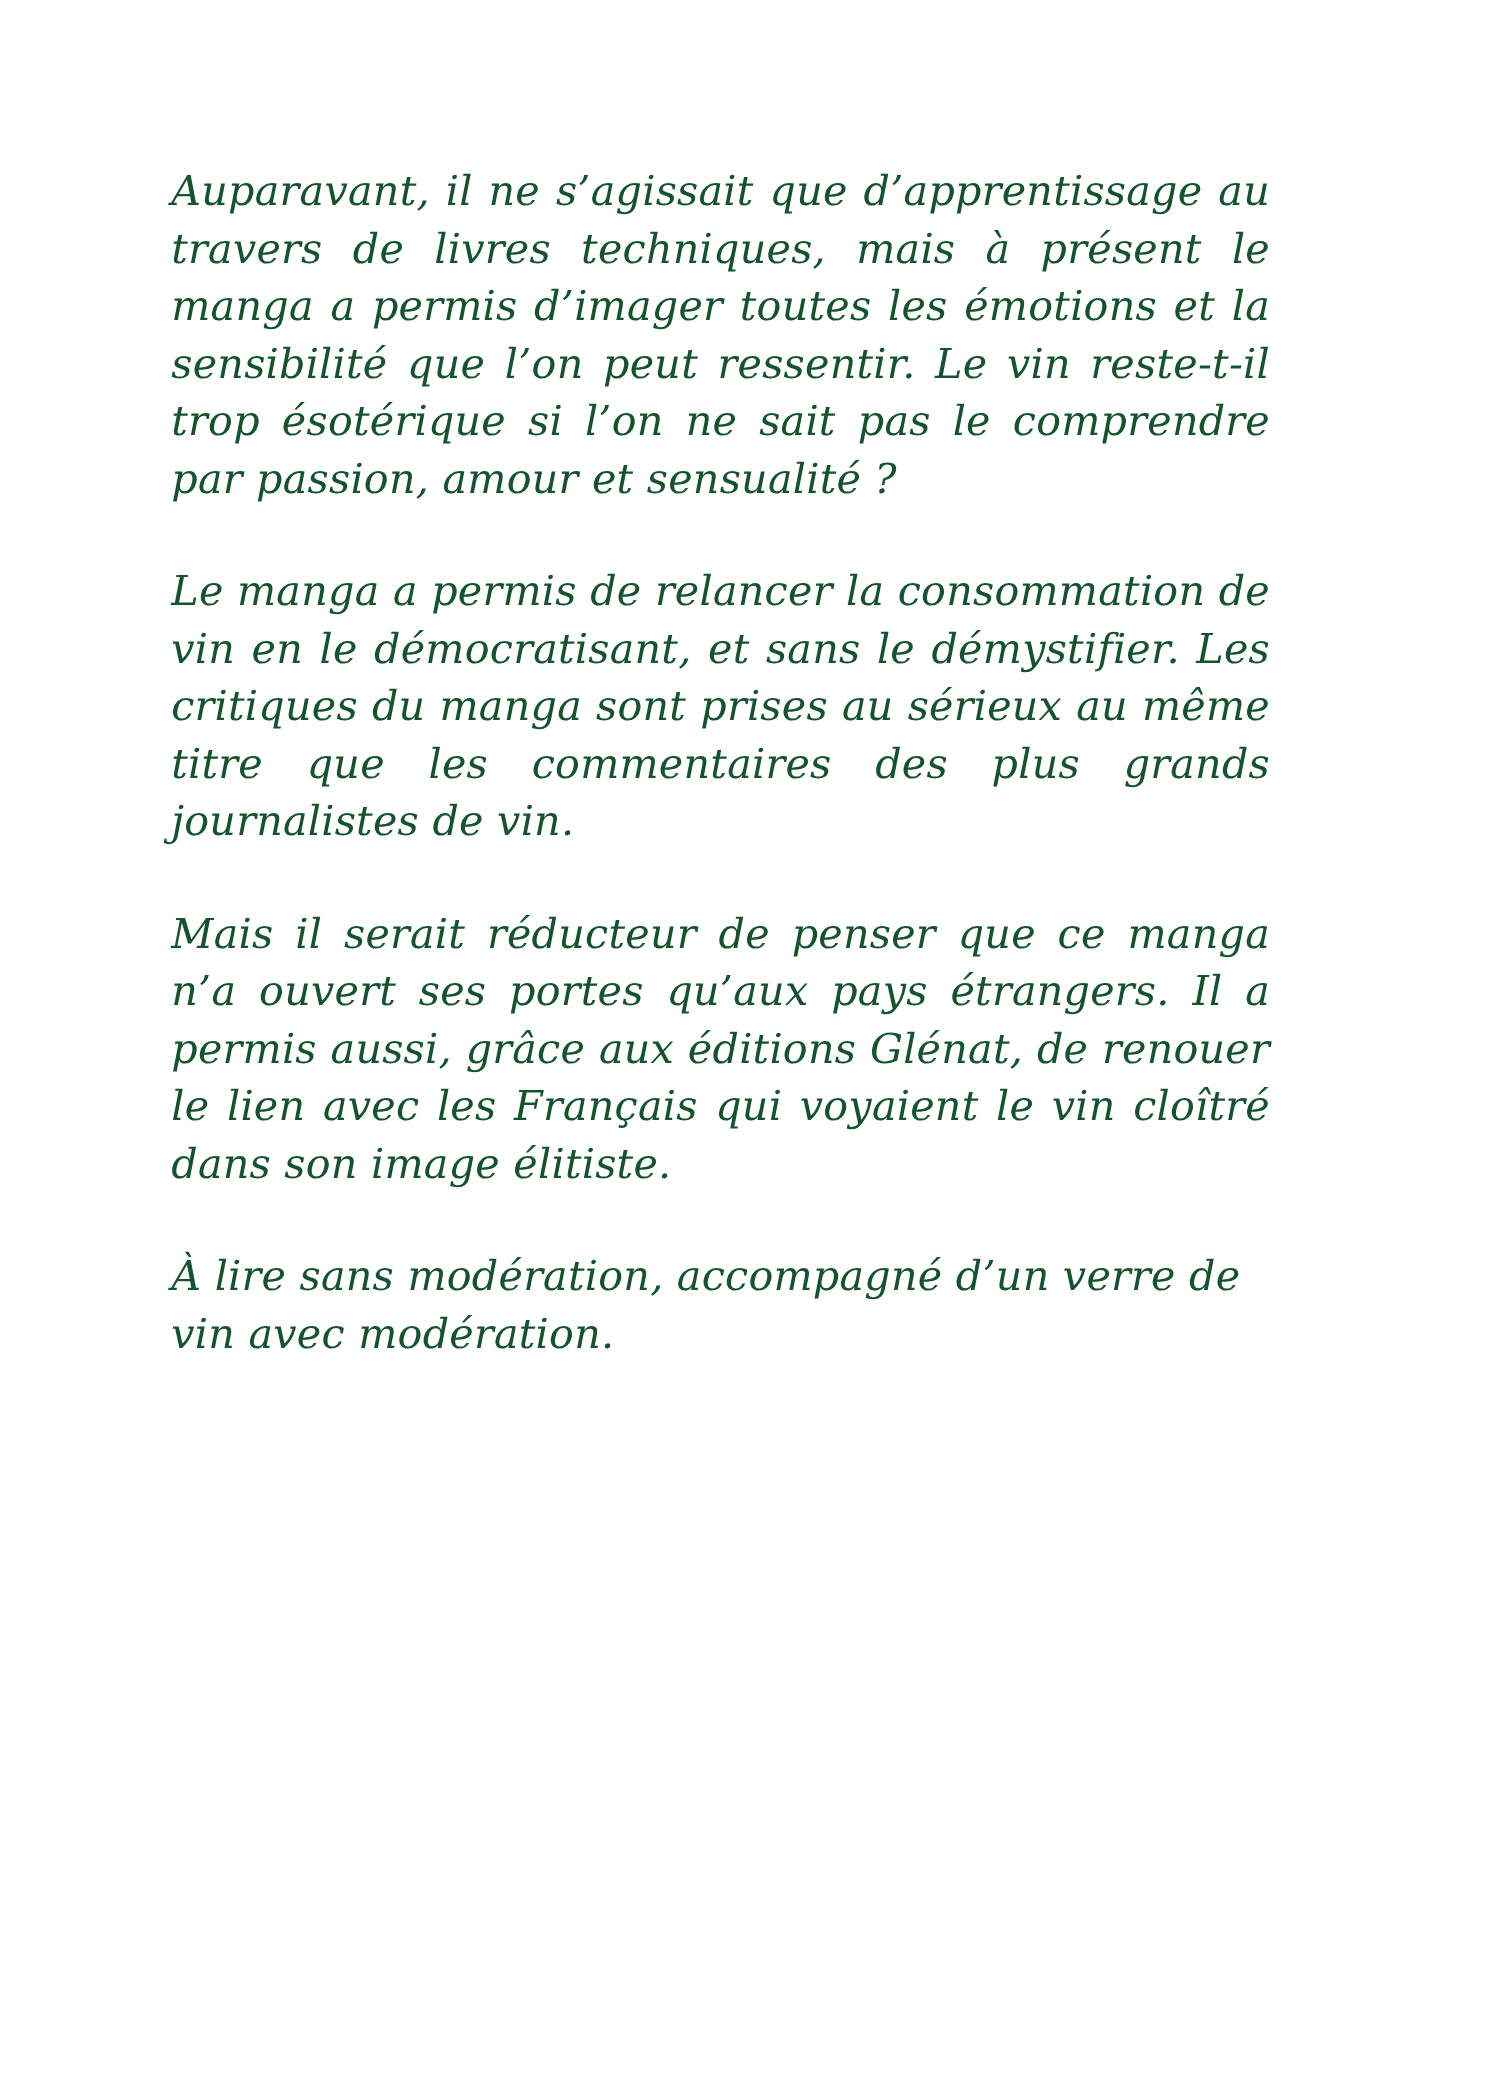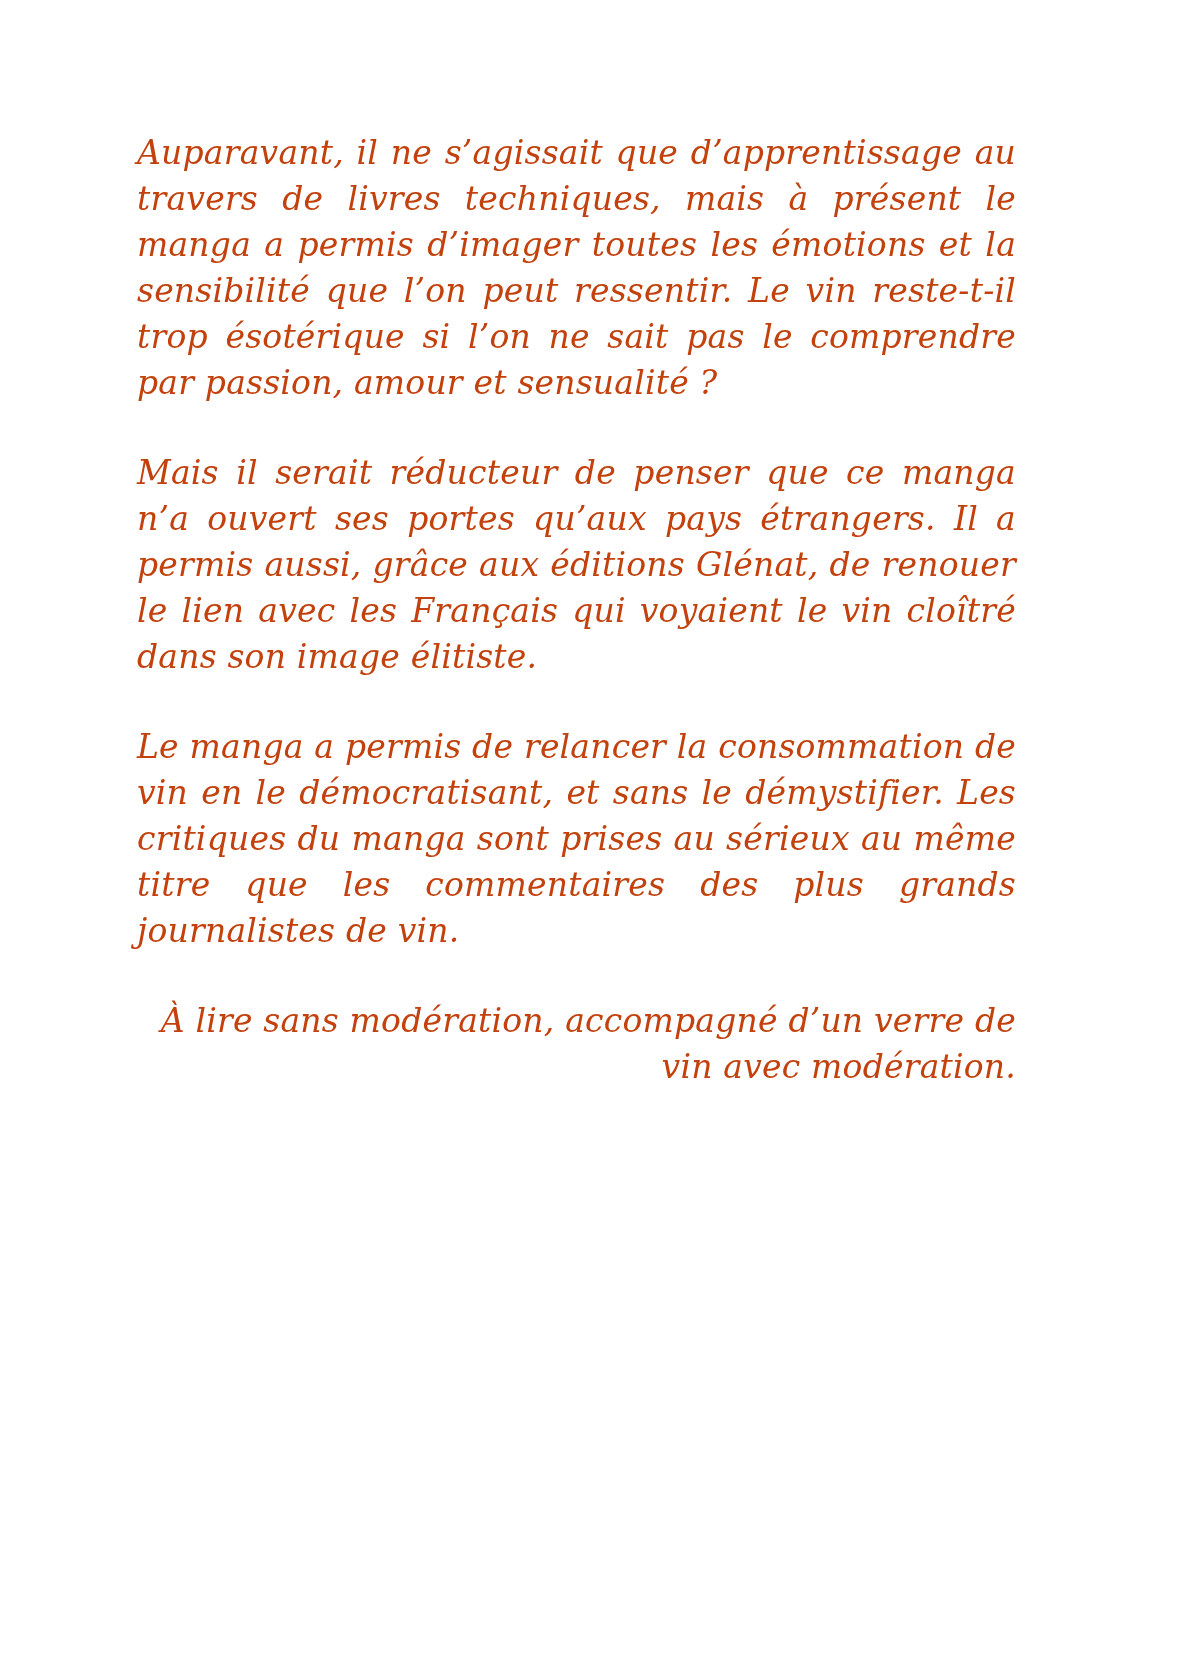--- a/index.html
+++ b/index.html
@@ -23,34 +23,34 @@
     box-sizing: border-box;
     padding: 130px 184px 0 137px;
   }
   .preface-text p.para {
     margin: 0 0 44px 0;
     font-style: italic;
     font-weight: 400;
     font-size: 33px;
     line-height: 46px;
     letter-spacing: 0.2px;
-    color: #c2410c;
+    color: #14532d;
     text-align: justify;
     -webkit-hyphens: auto;
     hyphens: auto;
   }
   .preface-text p.para.closing {
-    text-align: right;
+    text-align: left;
     margin-bottom: 0;
   }
 </style>
 </head>
 <body>
 
 <div class="page" lang="fr">
   <div class="preface-text">
     <p class="para">Auparavant, il ne s’agissait que d’apprentissage au travers de livres techniques, mais à présent le manga a permis d’imager toutes les émotions et la sensibilité que l’on peut ressentir. Le vin reste-t-il trop ésotérique si l’on ne sait pas le comprendre par passion, amour et sensualité ?</p>
+    <p class="para">Le manga a permis de relancer la consommation de vin en le démocratisant, et sans le démystifier. Les critiques du manga sont prises au sérieux au même titre que les commentaires des plus grands journalistes de vin.</p>
     <p class="para">Mais il serait réducteur de penser que ce manga n’a ouvert ses portes qu’aux pays étrangers. Il a permis aussi, grâce aux éditions Glénat, de renouer le lien avec les Français qui voyaient le vin cloîtré dans son image élitiste.</p>
-    <p class="para">Le manga a permis de relancer la consommation de vin en le démocratisant, et sans le démystifier. Les critiques du manga sont prises au sérieux au même titre que les commentaires des plus grands journalistes de vin.</p>
     <p class="para closing">À lire sans modération, accompagné d’un verre de vin avec modération.</p>
 
   </div>
 </div>
 
 </body></html>

